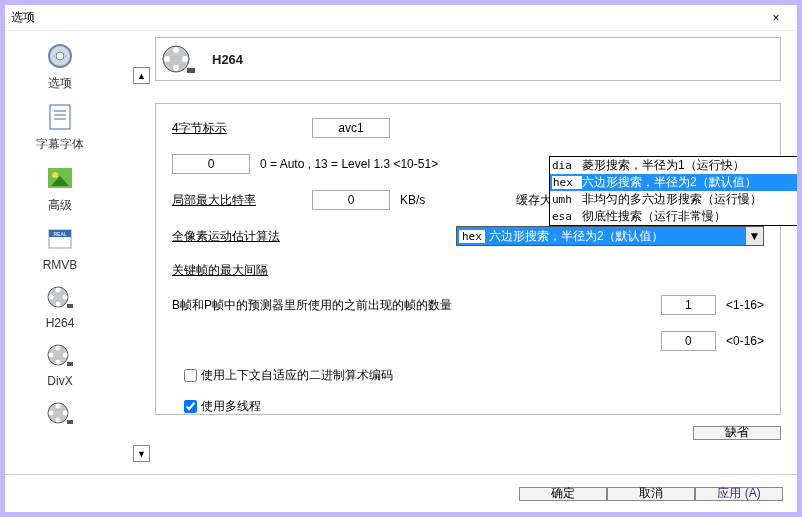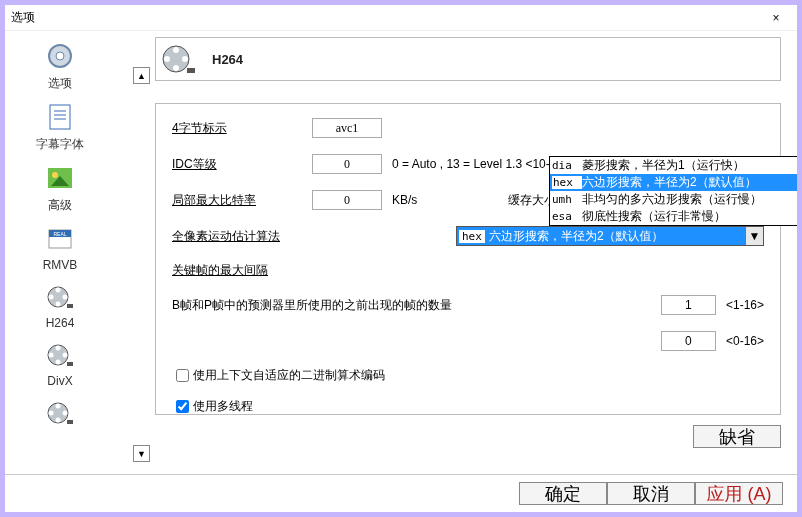--- a/index.html
+++ b/index.html
@@ -18,34 +18,34 @@
   .arrow-down { bottom: 12px; left: 128px; }
   .main { flex: 1; padding: 6px 16px 6px 40px; position: relative; }
   .header-row { display: flex; align-items: center; gap: 12px; border: 1px solid #bbb; padding: 0; height: 44px; margin-bottom: 22px; }
   .header-row .h-icon { width: 44px; height: 44px; display:flex;align-items:center;justify-content:center; }
   .header-row .h-title { font-size: 13px; font-weight: bold; color: #222; }
   .content { border: 1px solid #bbb; padding: 14px 16px; font-size: 12px; position: relative; height: 312px; }
   .row { display: flex; align-items: center; margin-bottom: 16px; }
   .row .label { width: 140px; text-decoration: underline; }
   .txt-in { border: 1px solid #aaa; height: 20px; padding: 1px 4px; font-size: 12px; text-align: center; background:#fff; }
   .w50 { width: 55px; }
-  .w70 { width: 70px; font-family: Liberation Serif, serif; }
+  .w70 { width: 78px; }
   .note { margin-left: 10px; }
   .select-box { border: 1px solid #555; height: 20px; width: 308px; background: #1e90ff; color:#fff; display:flex; align-items:center; padding:0 0 0 2px; position:relative; cursor:pointer; }
   .select-box .sel-code { font-family: monospace; font-size:11px; background:#fff; color:#000; padding:0 3px; margin-right:4px;}
   .select-box .sel-txt { flex:1; white-space:nowrap; overflow:hidden; }
   .select-arrow { position:absolute; right:0; top:0; width:18px; height:100%; background:#e8e8e8; border-left:1px solid #777; display:flex; align-items:center; justify-content:center; color:#000;}
   .dropdown { position:absolute; top: 125px; left: 434px; width: 308px; background:#fff; border:1px solid #000; z-index:10; font-size:12px; }
   .dd-row { display:flex; align-items:center; padding:0 2px; height:17px; white-space:nowrap; cursor:pointer; }
   .dd-row.selected { background:#1e90ff; color:#fff; }
   .dd-code { font-family: monospace; font-size:11px; width:30px; }
   .dd-code-inv { font-family: monospace; font-size:11px; width:30px; background:#fff; color:#000; padding:0 1px;}
-  .checkbox-row { display:flex; align-items:center; gap:4px; margin-bottom:14px; margin-left:4px; }
+  .checkbox-row { display:flex; align-items:center; gap:4px; margin-bottom:14px; margin-left:12px; }
   .checkbox-row input { width:13px; height:13px; }
-  .btn { border:1px solid #888; background:#f4f4f4; height:23px; min-width:88px; padding:0 10px; font-size:18px; cursor:pointer; display:inline-flex; align-items:center; justify-content:center; }
+  .btn { border:1px solid #888; background:#f4f4f4; height:14px; min-width:88px; padding:0 10px; font-size:12px; cursor:pointer; display:inline-flex; align-items:center; justify-content:center; }
   .default-wrap { position:absolute; right:16px; top: 394px; }
   .footer { height: 38px; border-top:1px solid #ccc; display:flex; align-items:center; justify-content:flex-end; padding:0 14px; }
   svg { display:block; }
 </style>
 </head>
 <body>
 
 <div class="window">
   <div class="titlebar">
     <span class="title">选项</span>
@@ -157,21 +157,20 @@
           </span>
         <span class="h-title">H264</span>
       </div>
 
       <div class="content">
         <div class="row">
           <span class="label">4字节标示</span>
           <input class="txt-in w70" value="avc1" style="">
         </div>
         <div class="row">
-          <span class="label">IDC等级</span>
           <input class="txt-in w70" value="0" style="">
           <span class="note">0 = Auto , 13 = Level 1.3 &lt;10-51&gt;</span>
         </div>
         <div class="row">
           <span class="label">局部最大比特率</span>
           <input class="txt-in w70" value="0" style="">
           <span class="note" style="width:56px">KB/s</span>
           <span style="width:68px;text-align:right;margin-right:10px;margin-left:40px">缓存大小</span>
           <span style="flex:1"></span>
           <input class="txt-in w70" value="0" style="">
@@ -231,15 +230,15 @@
           <span class="dd-code">esa</span>
           <span>彻底性搜索（运行非常慢）</span>
         </div>
       </div>
     </div>
   </div>
 
   <div class="footer">
     <button class="btn">确定</button>
     <button class="btn">取消</button>
-    <button class="btn" style="color:#b91c1c">应用 (A)</button>
+    <button class="btn" style="color:#4c1d95">应用 (A)</button>
   </div>
 </div>
 
 </body></html>

